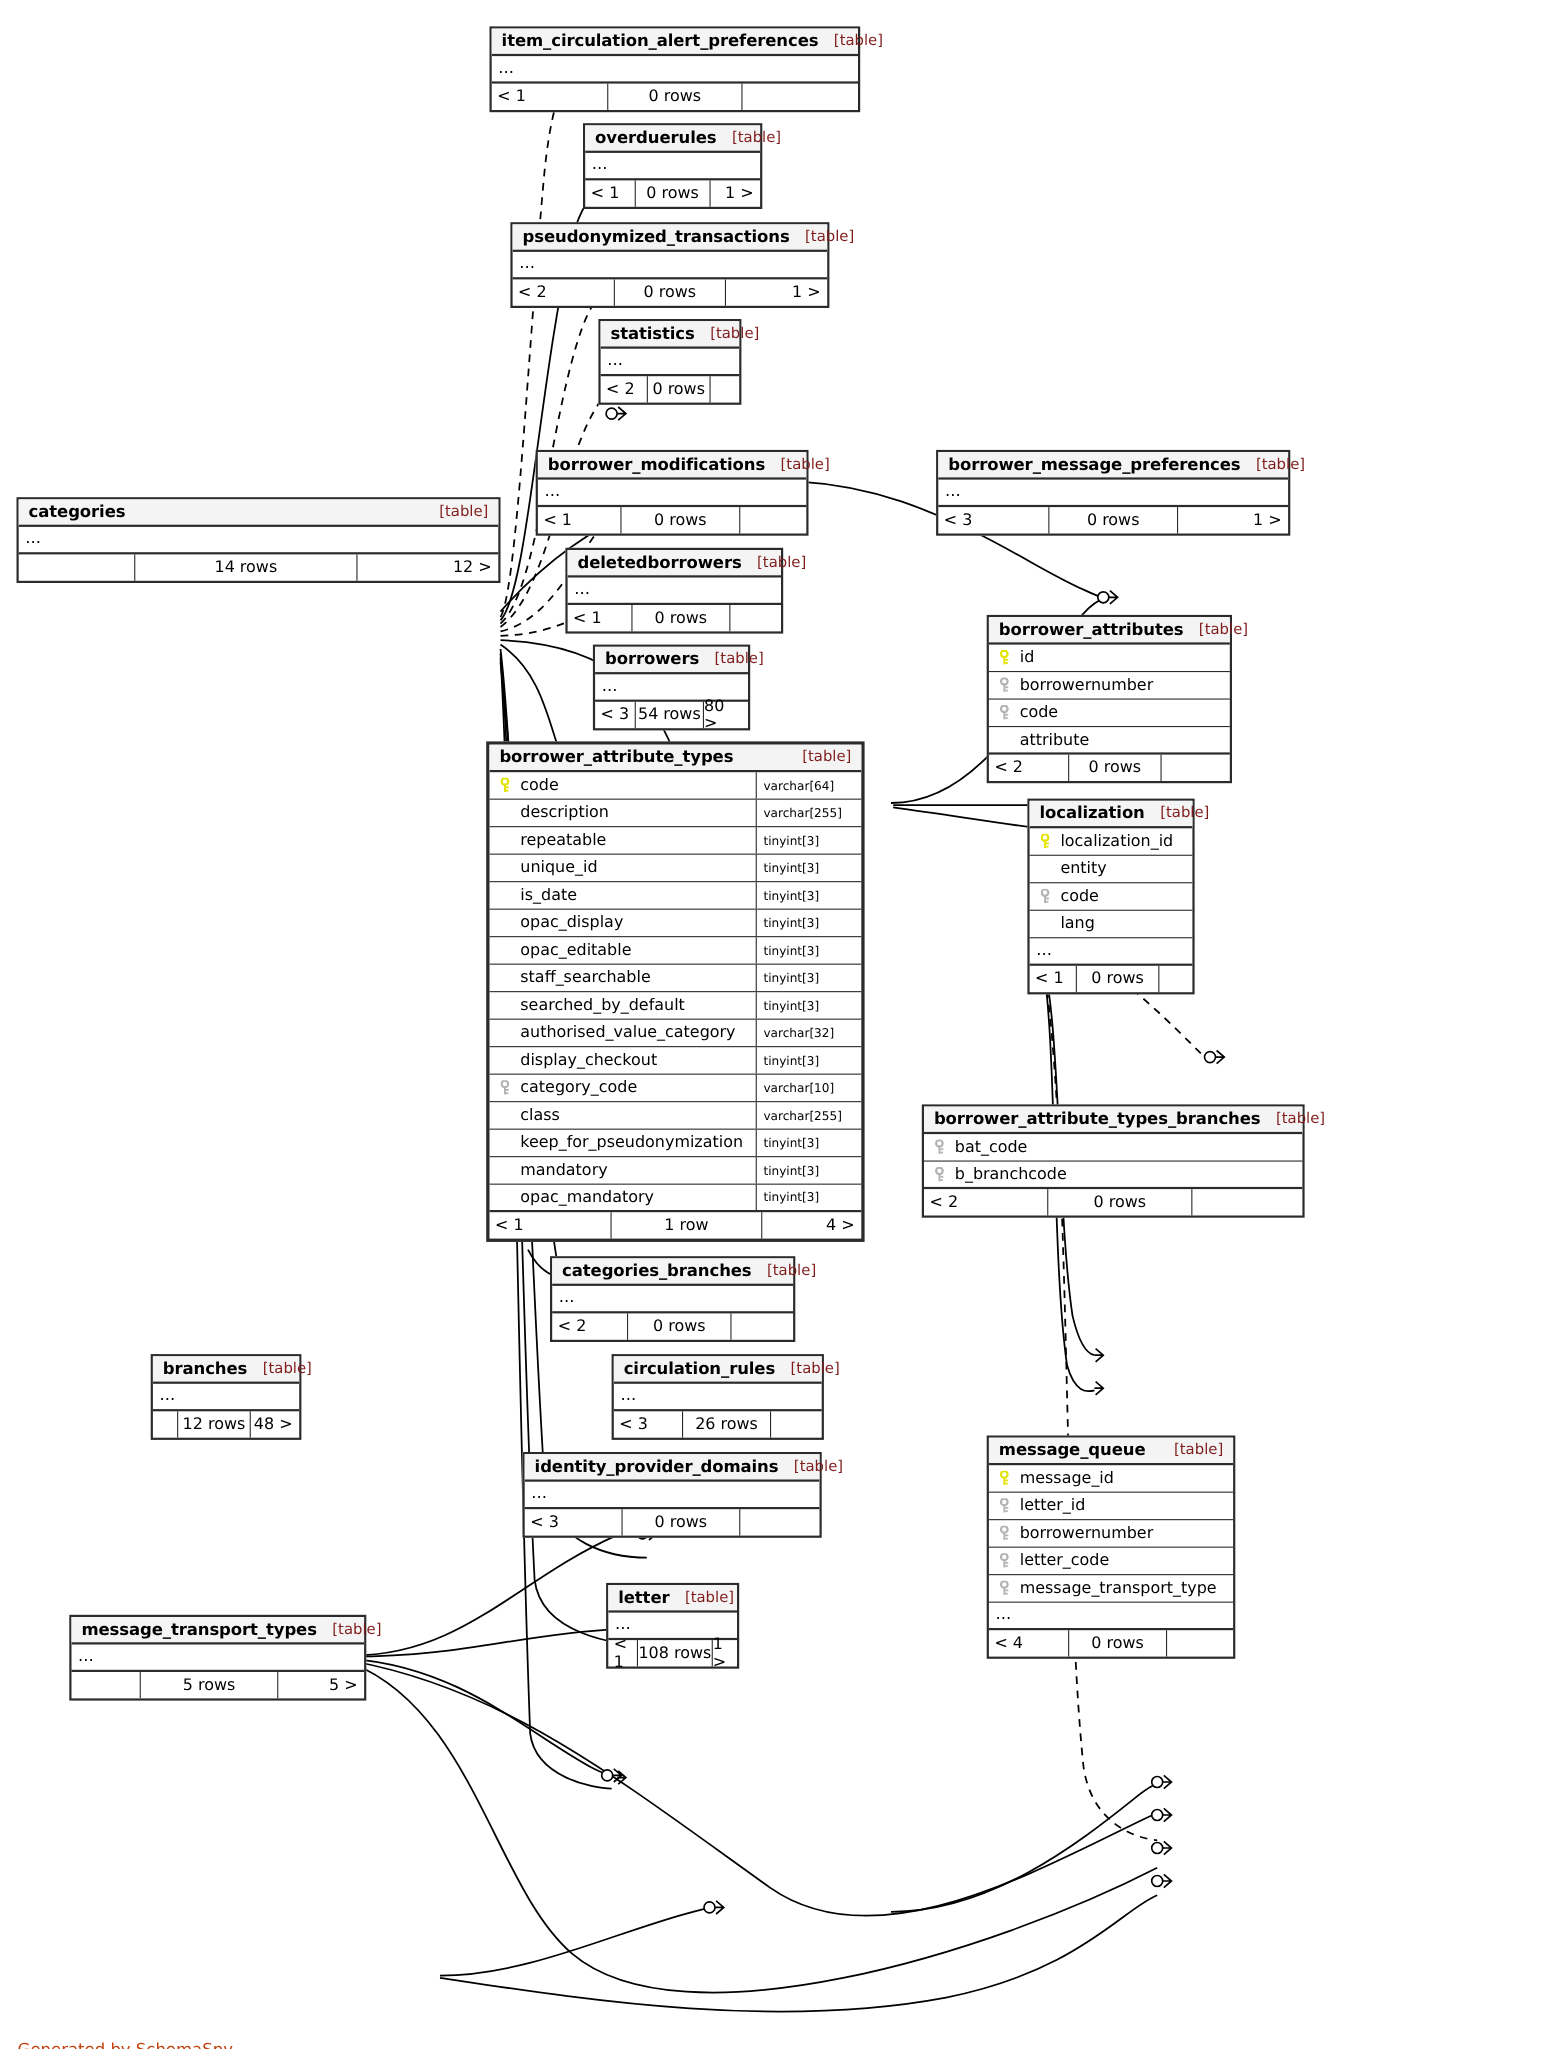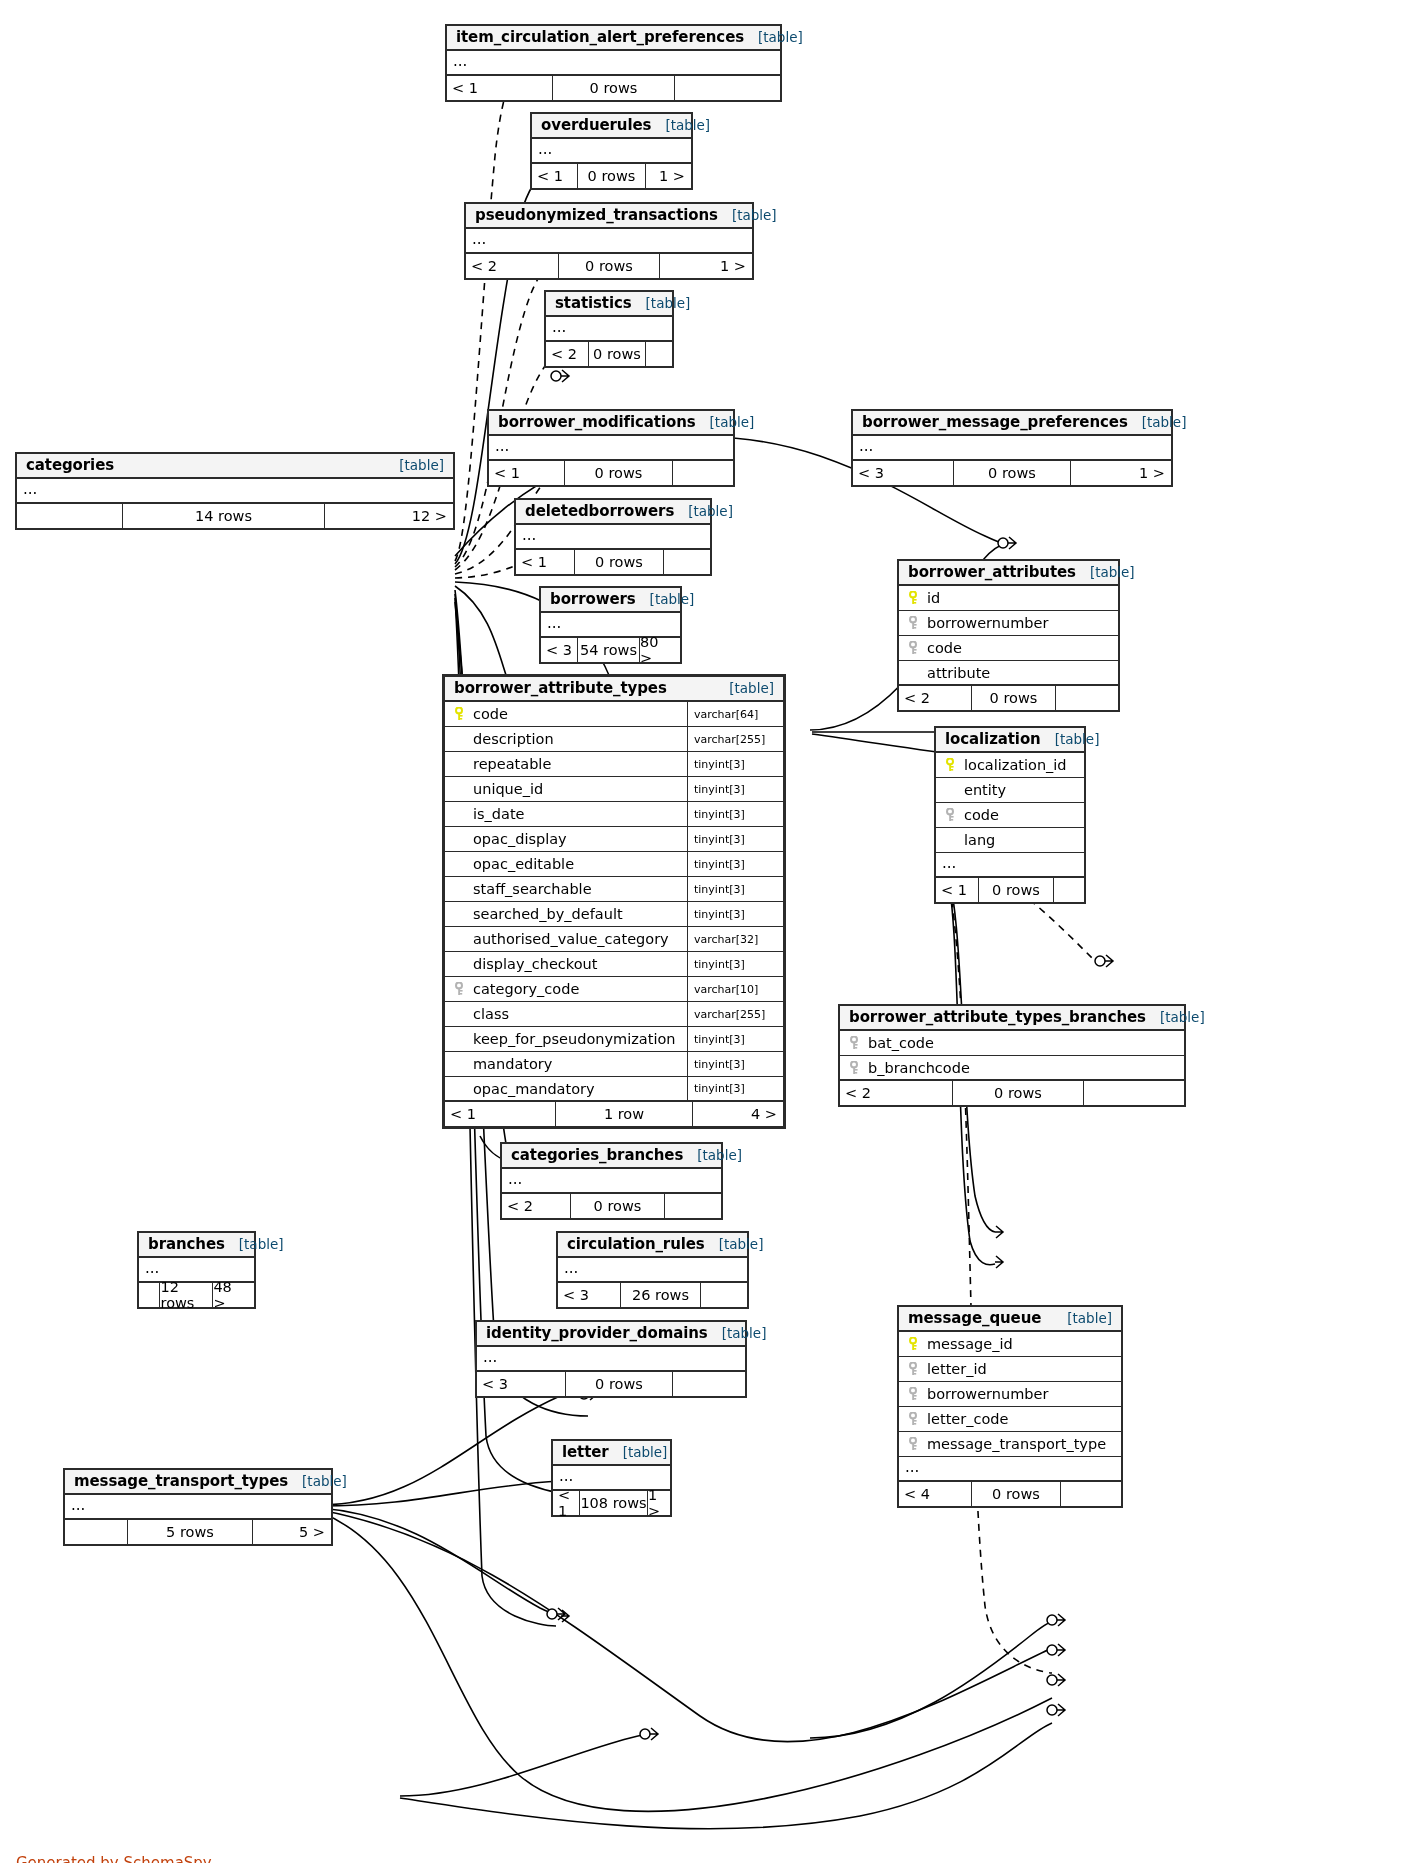--- a/index.html
+++ b/index.html
@@ -47,21 +47,21 @@
     height: 25px;
   }
   .tbl .hdr .tname {
     font-weight: bold;
     font-size: 15px;
     letter-spacing: -0.1px;
   }
   .tbl .hdr .ttag {
     font-weight: normal;
     font-size: 13.5px;
-    color: #0c4a6e;
+    color: #7f1d1d;
     margin-left: 14px;
   }
   .tbl .col {
     display: flex;
     align-items: center;
     border-bottom: 1px solid #2b2b2b;
     height: 25px;
     box-sizing: border-box;
     padding-left: 5px;
     position: relative;
@@ -648,21 +648,21 @@
       <span class="ttag">[table]</span>
     </div>
     <div class="ellipsis">...</div>
     <div class="footer">
       <div class="fl" style="width:62px;">&lt; 3</div>
       <div class="fc">26 rows</div>
       <div class="fr" style="width:46px;"></div>
     </div>
   </div>
 
-  <div class="tbl" style="left:137px; top:1215px; width:119px;">
+  <div class="tbl" style="left:137px; top:1215px; width:137px;">
     <div class="hdr">
       <span class="tname">branches</span>
       <span class="ttag">[table]</span>
     </div>
     <div class="ellipsis">...</div>
     <div class="footer">
       <div class="fl" style="width:22px;"></div>
       <div class="fc">12 rows</div>
       <div class="fr" style="width:44px;">48 &gt;</div>
     </div>

